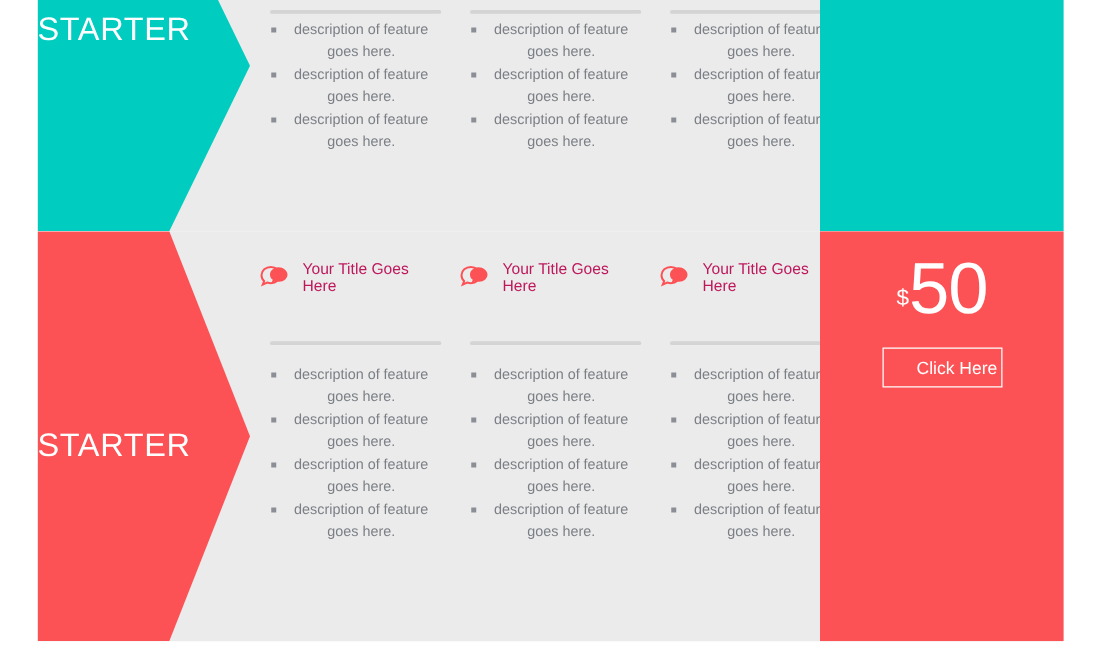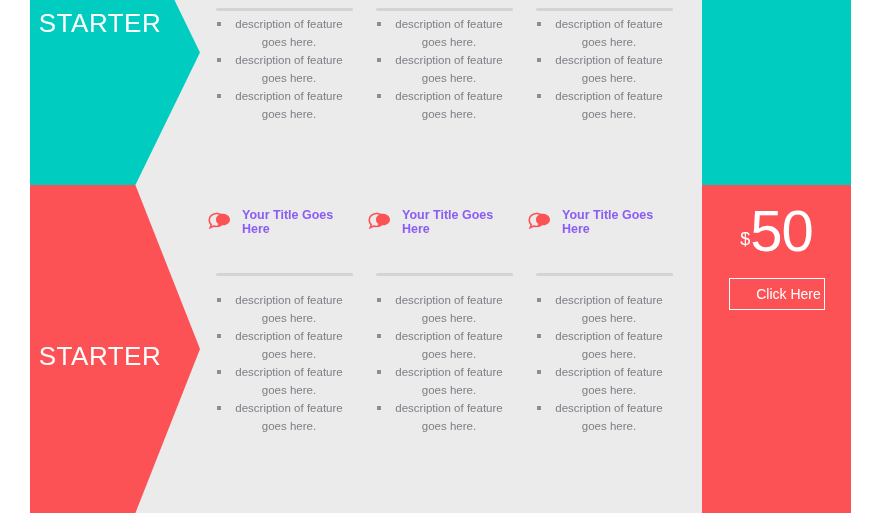--- a/index.html
+++ b/index.html
@@ -15,38 +15,38 @@
   #row-red{top:185px;height:328px;}
 
   
   .label-panel{
     position:absolute;left:0;top:0;width:170px;height:100%;
     clip-path:polygon(0% 0%, 62% 0%, 100% 50%, 62% 100%, 0% 100%);
   }
   .label-panel.teal{background:#00ccc0;}
   .label-panel.red{background:#fc5255;}
   .label-text{
-    position:absolute;left:0;width:140px;text-align:center;
+    position:absolute;left:0;width:140px;
     color:#ffffff;font-size:26px;letter-spacing:.5px;
     font-weight:400;line-height:1;
   }
   #label-text-teal{top:90px;}
   #label-text-red{top:158px;}
 
   
   .features{
     position:absolute;left:170px;top:0;right:163px;height:100%;
   }
   .fcols{display:flex;height:100%;padding-left:8px;box-sizing:border-box;}
   .fcol{width:164px;margin-right:0;position:relative;}
 
   .fhead{display:flex;align-items:flex-start;padding-top:24px;}
   .bubble-icon{flex:0 0 auto;width:26px;height:24px;margin-right:8px;margin-top:1px;}
   .fhead-title{
-    font-size:12.5px;line-height:13.5px;color:#8b5cf6;font-weight:bold;
+    font-size:12.5px;line-height:13.5px;color:#be185d;font-weight:normal;
     max-width:96px;
   }
   .divider{
     position:absolute;left:8px;top:88px;width:137px;height:3px;
     background:#d4d4d4;border-radius:2px;
   }
 
   .flist{list-style:none;margin:0;padding:0;text-align:center;}
   .flist li{
     position:relative;padding-left:14px;
@@ -55,21 +55,21 @@
   }
   .flist li::before{
     content:"";position:absolute;left:1px;top:6px;
     width:4px;height:4px;background:#8b8f95;
   }
   #flist-teal-wrap{position:absolute;left:8px;top:96px;}
   #flist-red-wrap{position:absolute;left:8px;top:107px;}
 
   
   .price-panel{
-    position:absolute;right:0;top:0;width:149px;height:100%;
+    position:absolute;right:0;top:0;width:195px;height:100%;
     text-align:center;color:#ffffff;
   }
   .price-panel.teal{background:#00ccc0;}
   .price-panel.red{background:#fc5255;}
   .price{
     font-weight:300;line-height:1;letter-spacing:-1px;
     display:inline-block;
   }
   .price .cur{font-size:18px;vertical-align:super;margin-right:1px;font-weight:400;}
   .price .amt{font-size:58px;}

